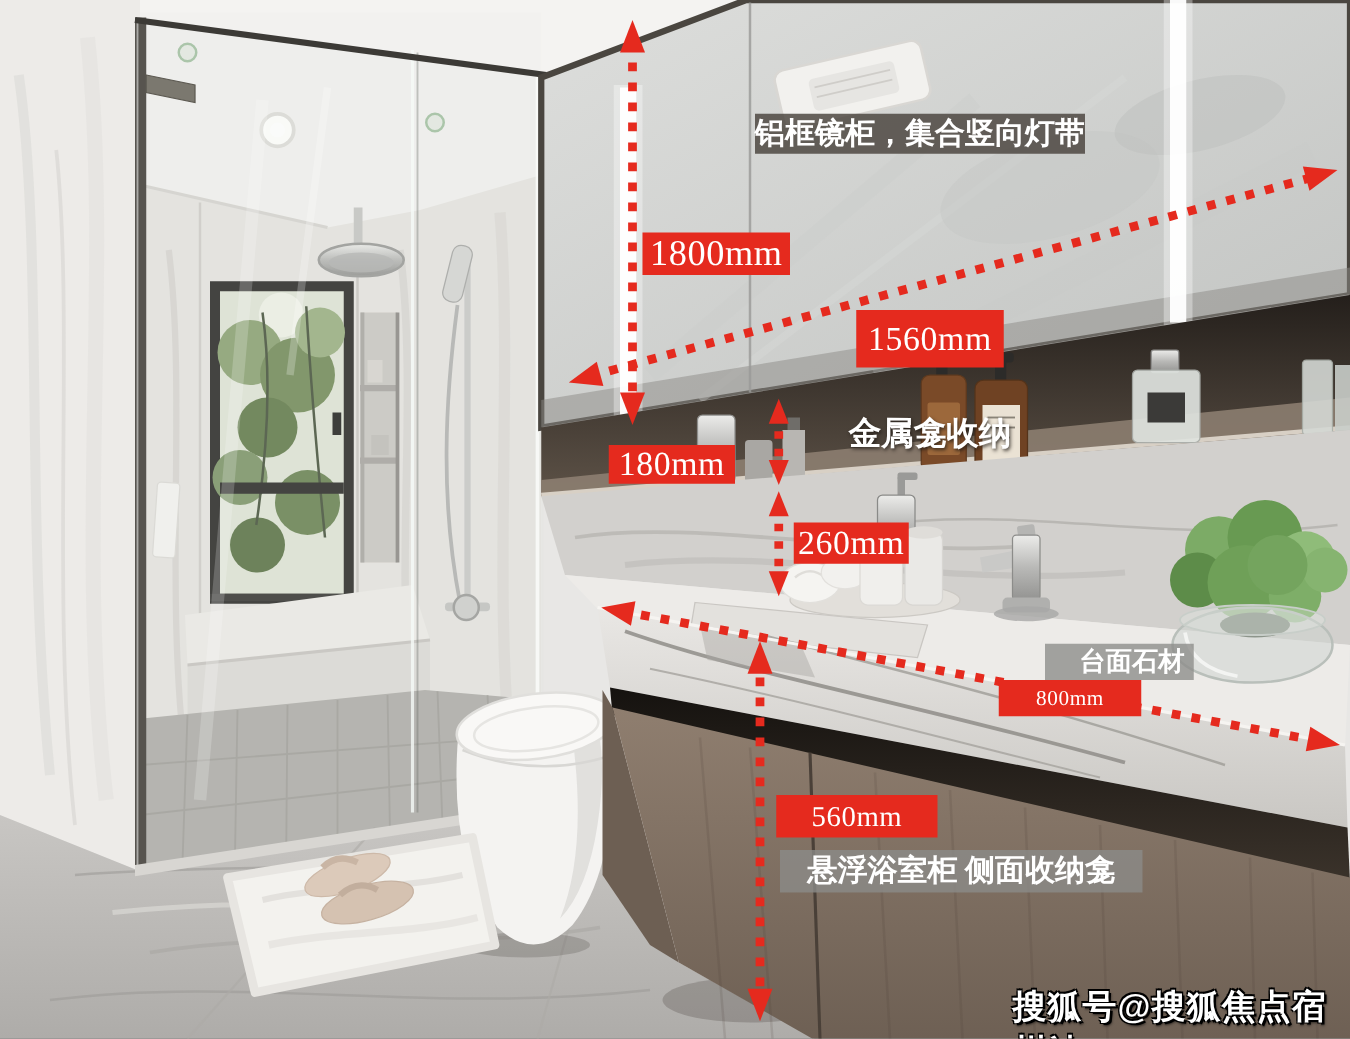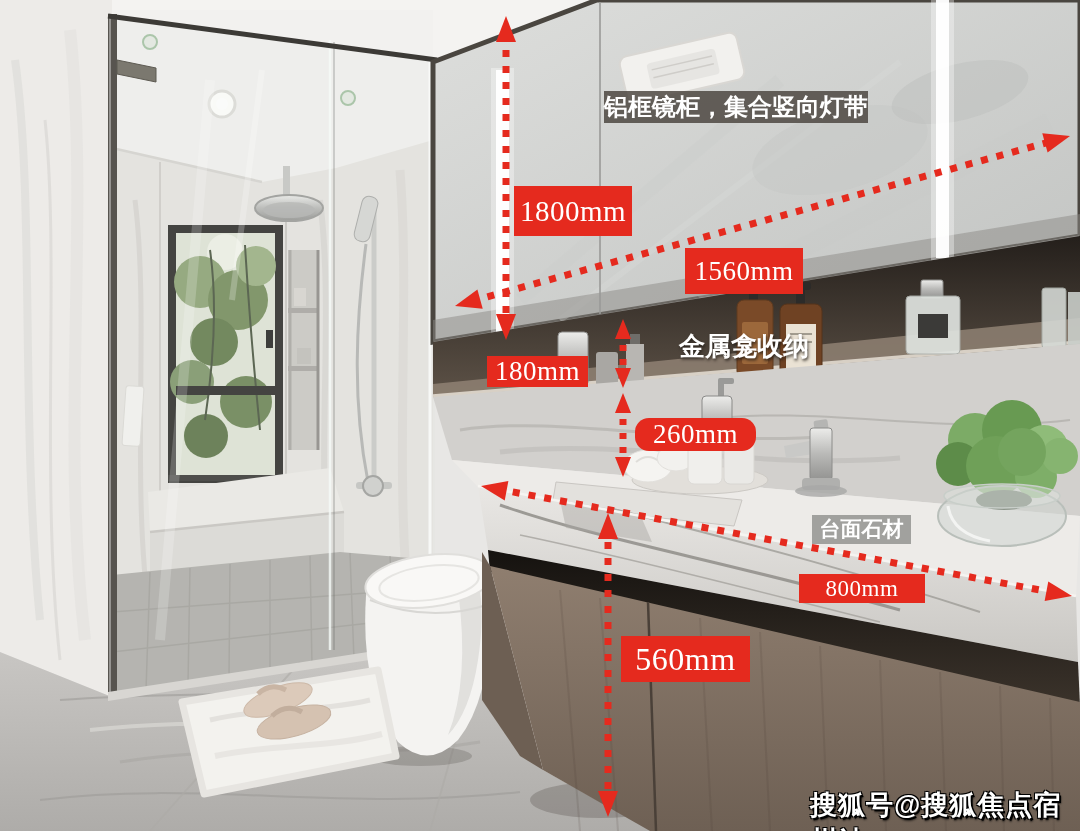--- a/index.html
+++ b/index.html
@@ -10,29 +10,29 @@
   .red-line{stroke:var(--annotation-red,#e52a1e);}
   .red-arrow{fill:var(--annotation-red,#e52a1e);}
   .dim-label{position:absolute;background:var(--annotation-red,#e52a1e);color:var(--label-text,#fff);
      display:flex;align-items:center;justify-content:center;letter-spacing:.5px;line-height:1;}
   .note-label{position:absolute;color:var(--label-text,#fff);display:flex;align-items:center;
      justify-content:center;font-weight:bold;line-height:1;}
   .note-label.dark{background:var(--note-dark-bg,rgba(72,66,60,.82));}
   .note-label.gray{background:var(--note-gray-bg,rgba(140,140,137,.78));}
   .note-plain{position:absolute;color:#fff;font-weight:bold;line-height:1;
      text-shadow:1px 2px 3px rgba(30,25,20,.8);}
-  #dl-1800{left:514px;top:186px;width:118px;height:50px;font-size:29px;}
+  #dl-1800{left:514px;top:186px;width:118px;height:34px;font-size:29px;}
   #dl-1560{left:685px;top:248px;width:118px;height:46px;font-size:27px;}
   #dl-180 {left:487px;top:356px;width:101px;height:31px;font-size:27px;}
-  #dl-260 {left:635px;top:418px;width:121px;height:33px;font-size:27px;border-radius:14px;}
-  #dl-800 {left:799px;top:574px;width:126px;height:29px;font-size:23px;}
-  #dl-560 {left:621px;top:636px;width:129px;height:46px;font-size:32px;}
+  #dl-260 {left:635px;top:418px;width:92px;height:33px;font-size:27px;}
+  #dl-800 {left:799px;top:544px;width:114px;height:29px;font-size:17px;}
+  #dl-560 {left:621px;top:636px;width:129px;height:34px;font-size:23px;}
   #nl-mirror {left:556px;top:91px;width:264px;height:32px;font-size:24px;margin-left:48px;}
   #nl-niche  {left:647px;top:334px;font-size:26px;margin-left:32px;}
-  #nl-counter{left:812px;top:515px;width:99px;height:29px;font-size:21px;}
+  #nl-counter{left:836px;top:515px;width:99px;height:29px;font-size:21px;padding-left:20px;}
   #nl-cabinet{left:624px;top:680px;width:290px;height:34px;font-size:24px;}
   .watermark{position:absolute;left:810px;top:787px;font-size:27px;font-weight:bold;color:#fff;
      font-family:"Liberation Sans","DejaVu Sans",sans-serif;letter-spacing:1px;
      text-shadow:2px 2px 0 #000,-1px -1px 0 #000,1px -1px 0 #000,-1px 1px 0 #000,2px 3px 2px rgba(0,0,0,.6);}
 </style>
 </head>
 <body>
 
 <div id="stage">
 
@@ -386,16 +386,17 @@
 <div class="overlay">
   <div class="note-label dark" id="nl-mirror">铝框镜柜，集合竖向灯带</div>
   <div class="dim-label" id="dl-1800">1800mm</div>
   <div class="dim-label" id="dl-1560">1560mm</div>
   <div class="note-plain" id="nl-niche">金属龛收纳</div>
   <div class="dim-label" id="dl-180">180mm</div>
   <div class="dim-label" id="dl-260">260mm</div>
   <div class="note-label gray" id="nl-counter">台面石材</div>
   <div class="dim-label" id="dl-800">800mm</div>
   <div class="dim-label" id="dl-560">560mm</div>
+  <div class="note-label gray" id="nl-cabinet">悬浮浴室柜 侧面收纳龛</div>
   <div class="watermark">搜狐号@搜狐焦点宿州站</div>
 </div>
 
 </div>
 
 </body></html>

